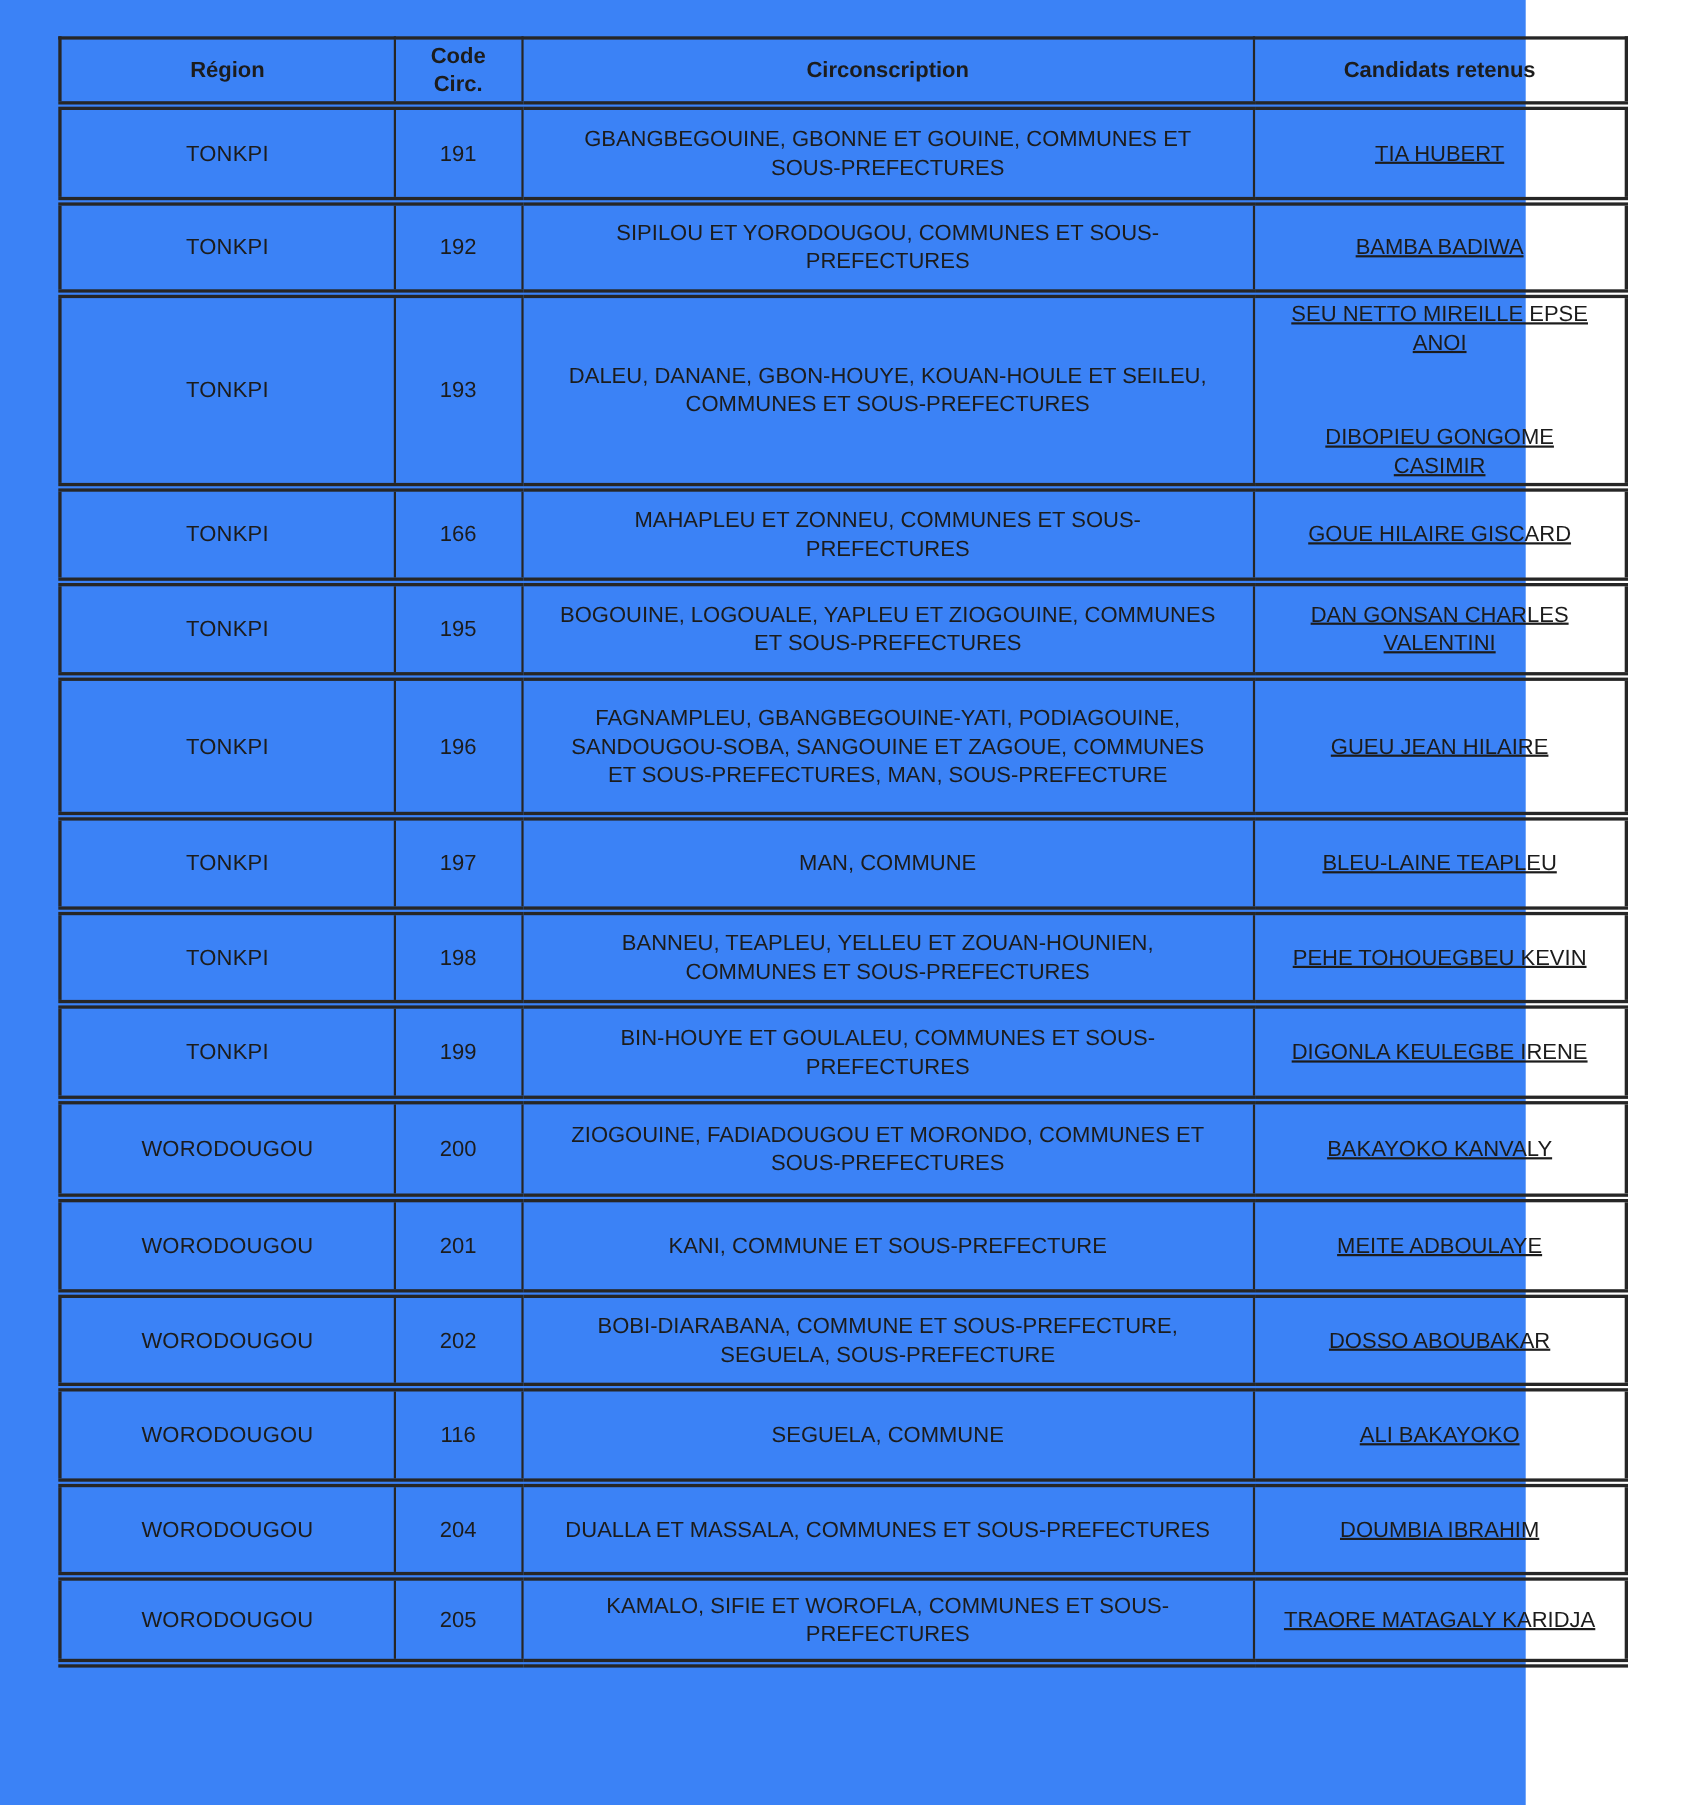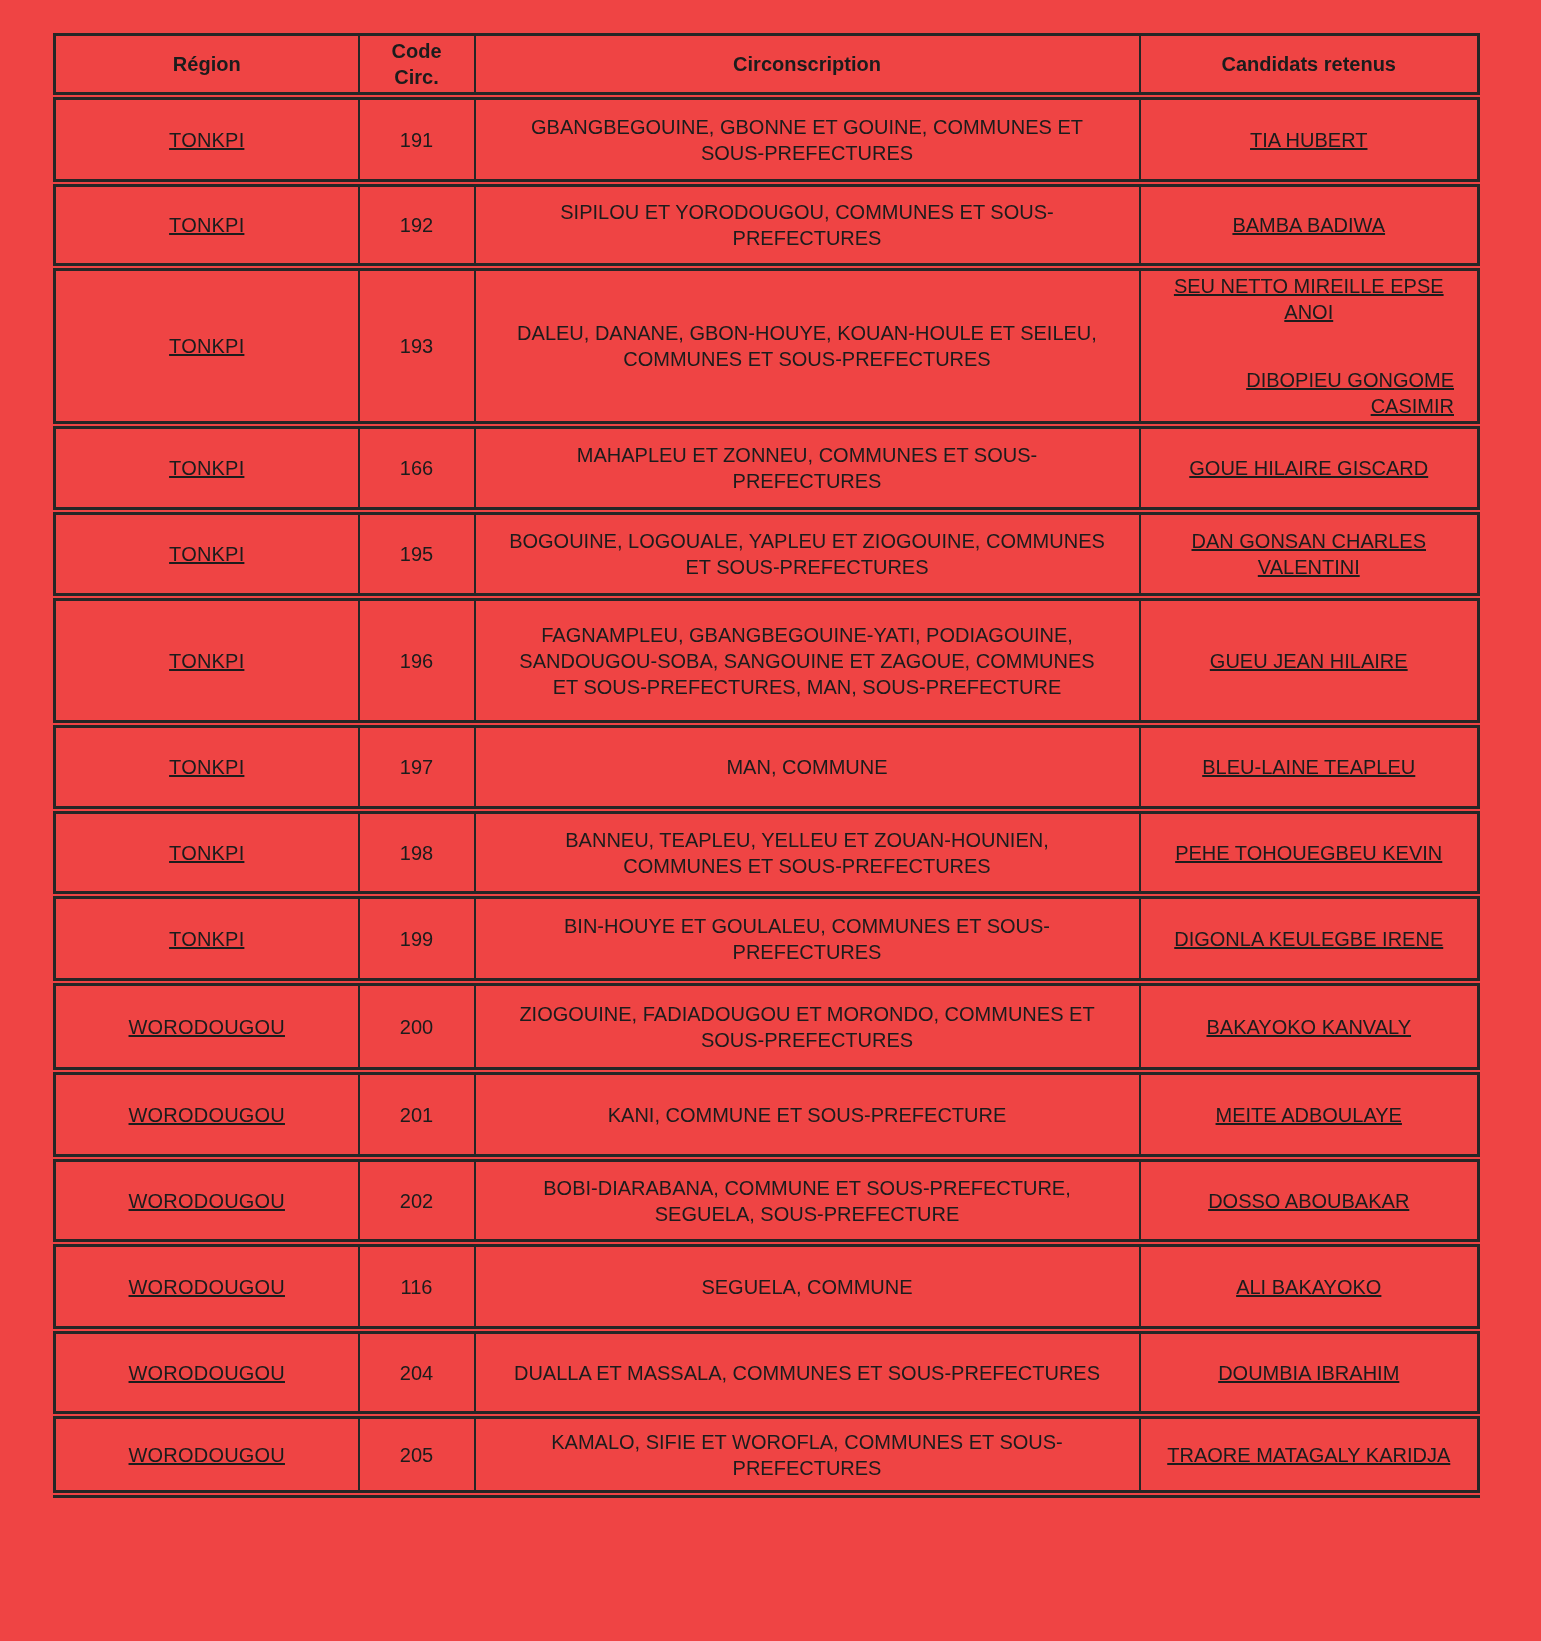--- a/index.html
+++ b/index.html
@@ -1,20 +1,20 @@
 <!DOCTYPE html>
 <html><head>
 <meta charset="utf-8">
 <style>
   html, body { margin: 0; padding: 0; background: #ffffff; }
   .page {
     position: relative;
-    width: 1541px;
+    width: 1387px;
     height: 1641px;
-    background: #ef4444;
+    background: #3b82f6;
     font-family: "Liberation Sans", "DejaVu Sans", sans-serif;
     color: #1c1c1c;
   }
   table.results {
     position: absolute;
     left: 53px;
     top: 33px;
     width: 1424px;
     border-collapse: collapse;
     table-layout: fixed;
@@ -36,26 +36,26 @@
     font-size: 20px;
     line-height: 26px;
     color: #1c1c1c;
     overflow: hidden;
   }
   th {
     font-weight: bold;
     white-space: pre-line;
     padding: 2px 4px;
   }
-  td.region { padding: 2px 8px; letter-spacing: 0.2px; text-decoration: underline; }
+  td.region { padding: 2px 8px; letter-spacing: 0.2px; }
   td.code   { padding: 2px 22px; }
   td.circ   { padding: 2px 33px; }
   td.cand   { padding: 2px 23px; }
   .candidate { text-align: center; text-decoration: underline; }
-  .candidate + .candidate { margin-top: 42px; text-align: right; }
+  .candidate + .candidate { margin-top: 60px; }
 </style>
 </head>
 <body>
 
 <div class="page">
   <table class="results">
     <colgroup>
       <col class="c-region">
         <col class="c-code">
         <col class="c-circ">

